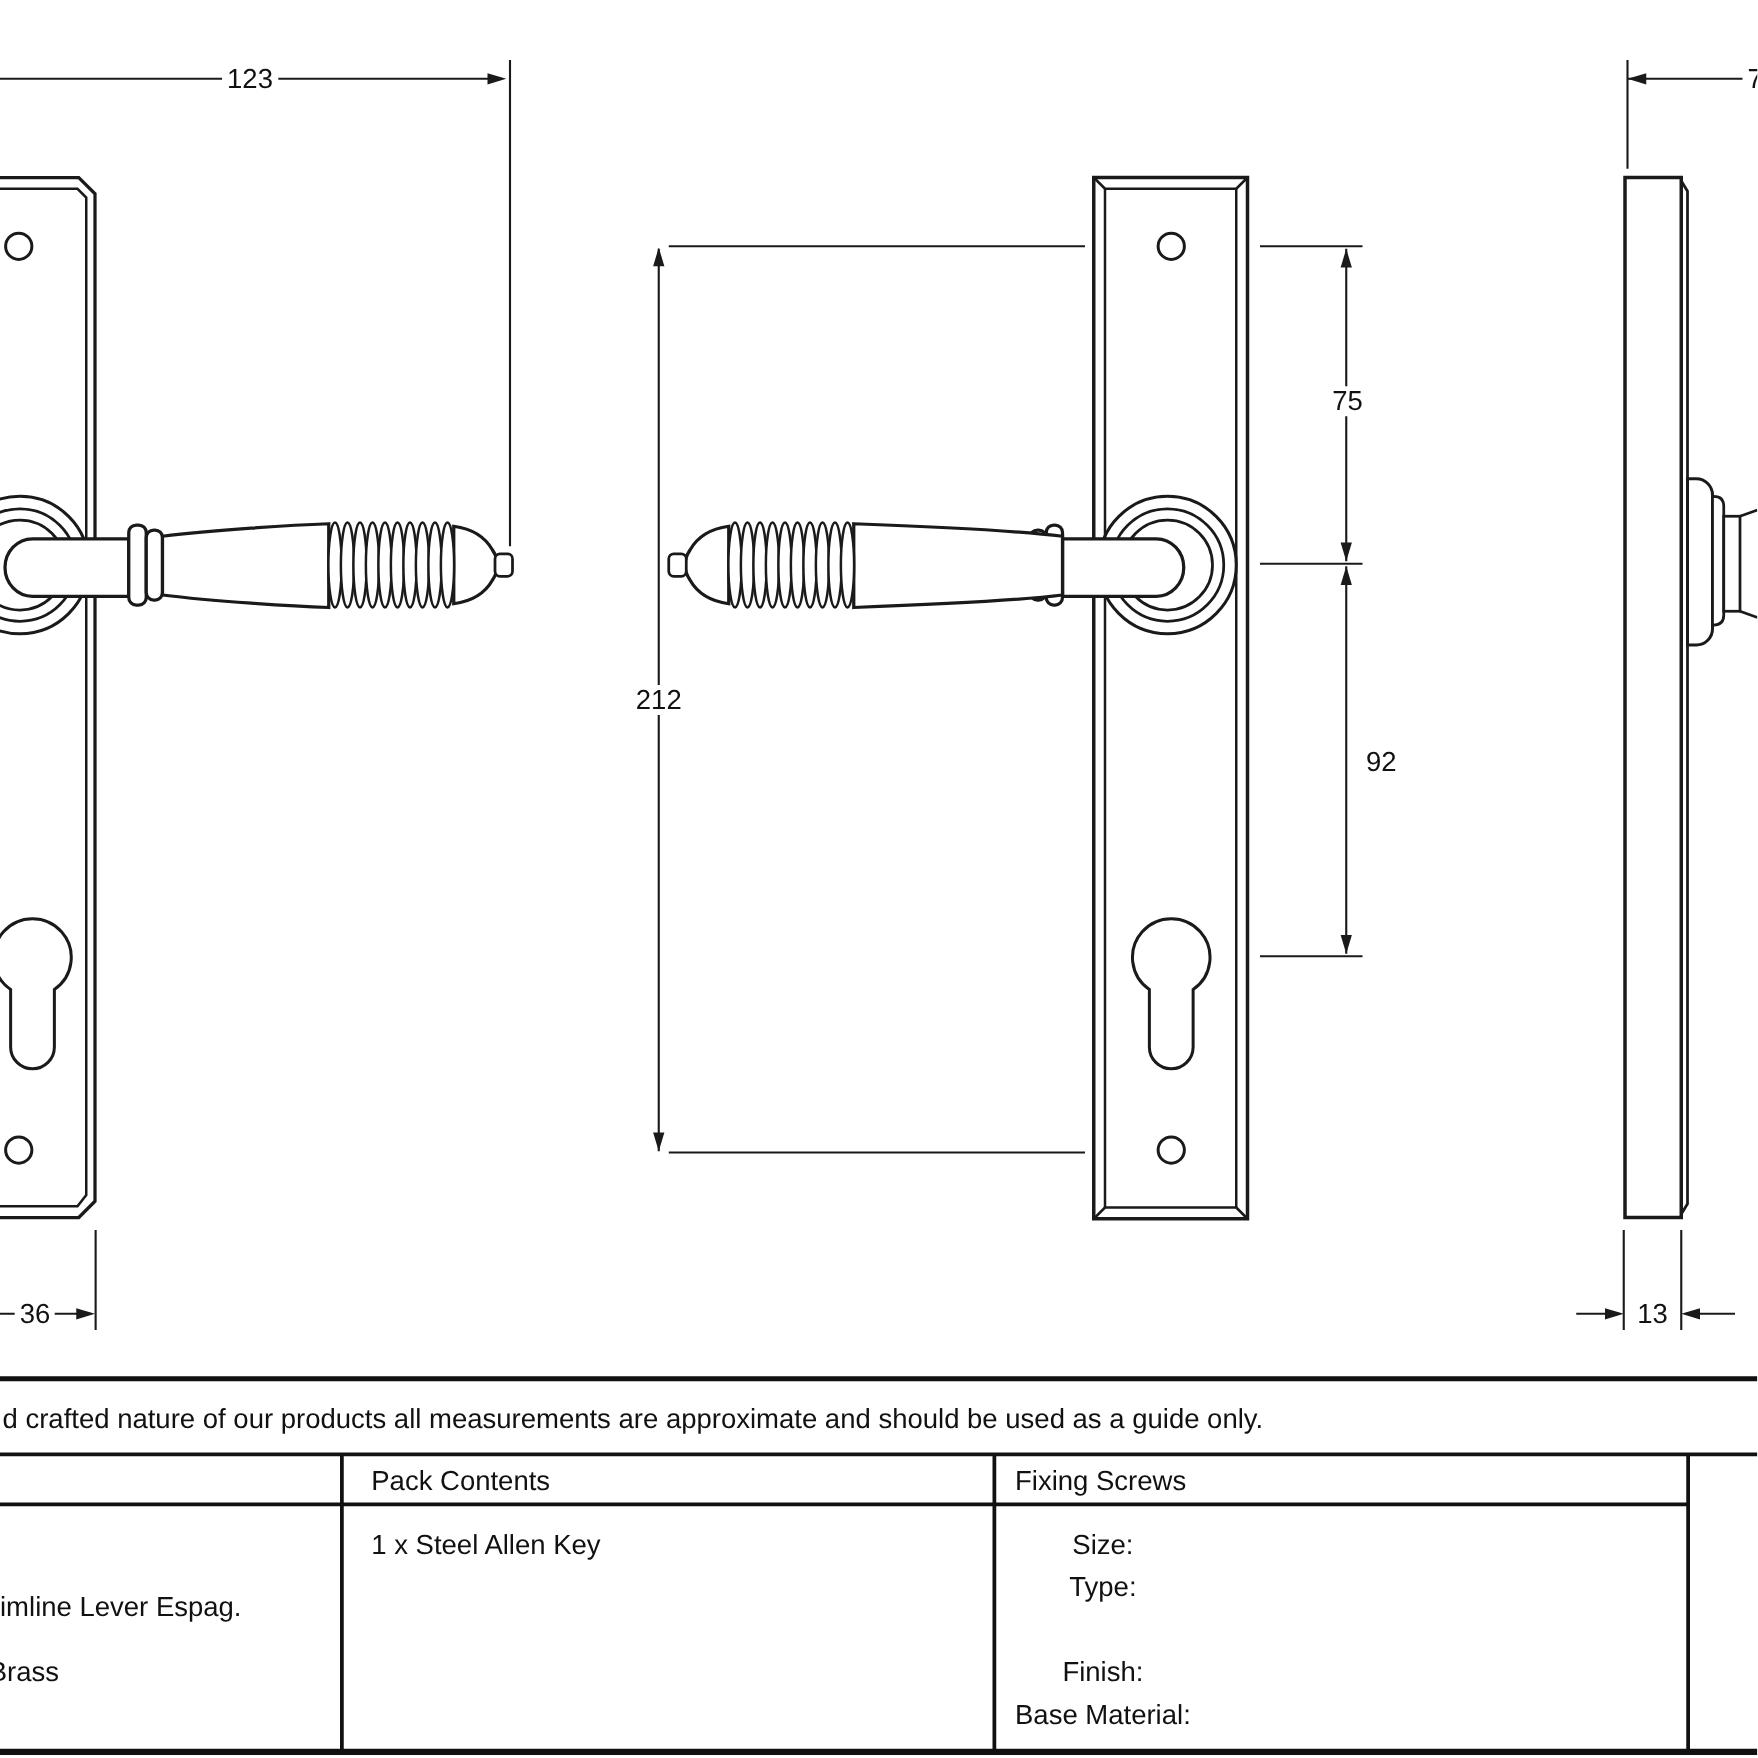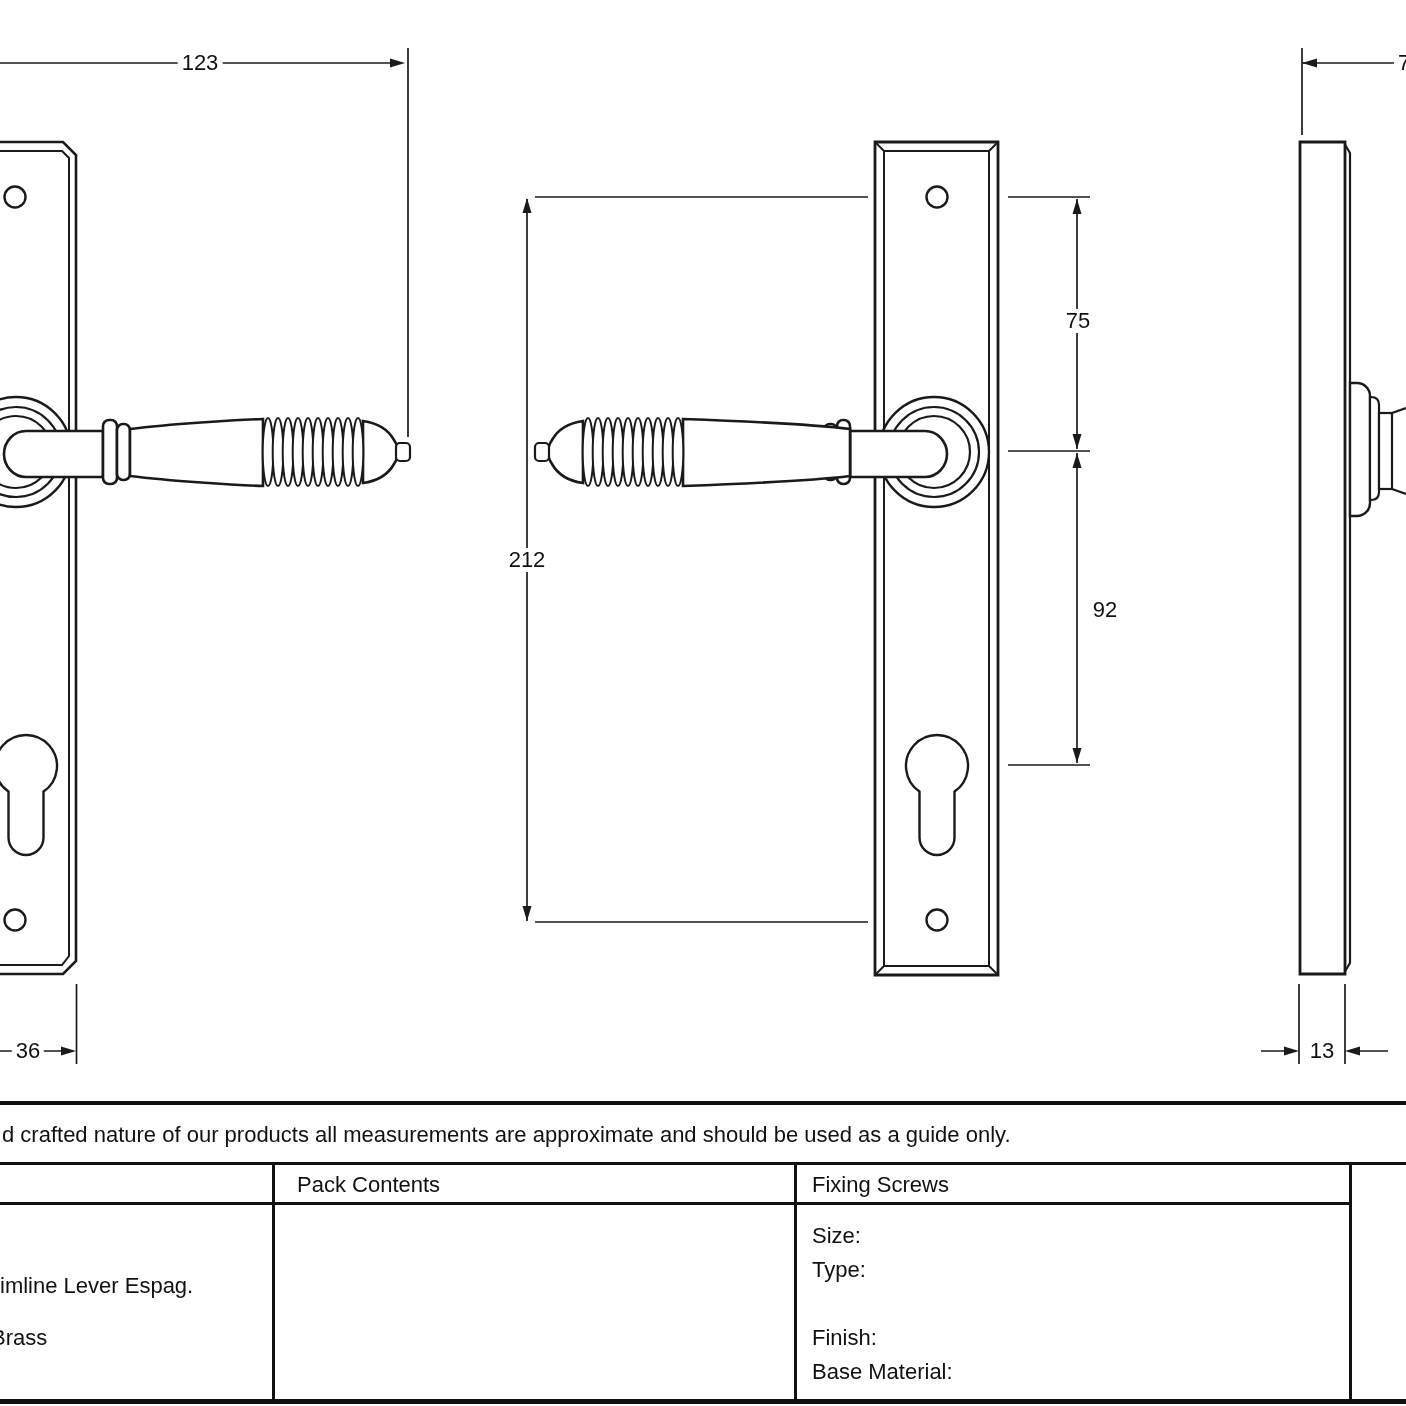--- a/index.html
+++ b/index.html
@@ -167,23 +167,24 @@
   <div class="vline" style="left:794px;top:1164px;width:3px;height:236px;"></div>
   <div class="vline" style="left:1349px;top:1164px;width:3px;height:236px;"></div>
 
   <div class="cell-header" style="left:297px;top:1172px;">Pack Contents</div>
   <div class="cell-header" style="left:812px;top:1172px;">Fixing Screws</div>
 
   <div class="frag" style="left:0px;top:1253px;margin-top:16px;">imline Lever Espag.</div>
   <div class="frag" style="left:-9px;top:1321px;">Brass</div>
 
   <div class="col" style="left:297px;">
+    <div class="row">1 x Steel Allen Key</div>
   </div>
 
-  <div class="col" style="left:812px;">
+  <div class="col" style="left:812px;text-align:center;">
     <div class="row">Size:</div>
     <div class="row">Type:</div>
     <div class="row"></div>
     <div class="row">Finish:</div>
     <div class="row">Base Material:</div>
   </div>
 
 
 </div>
 

